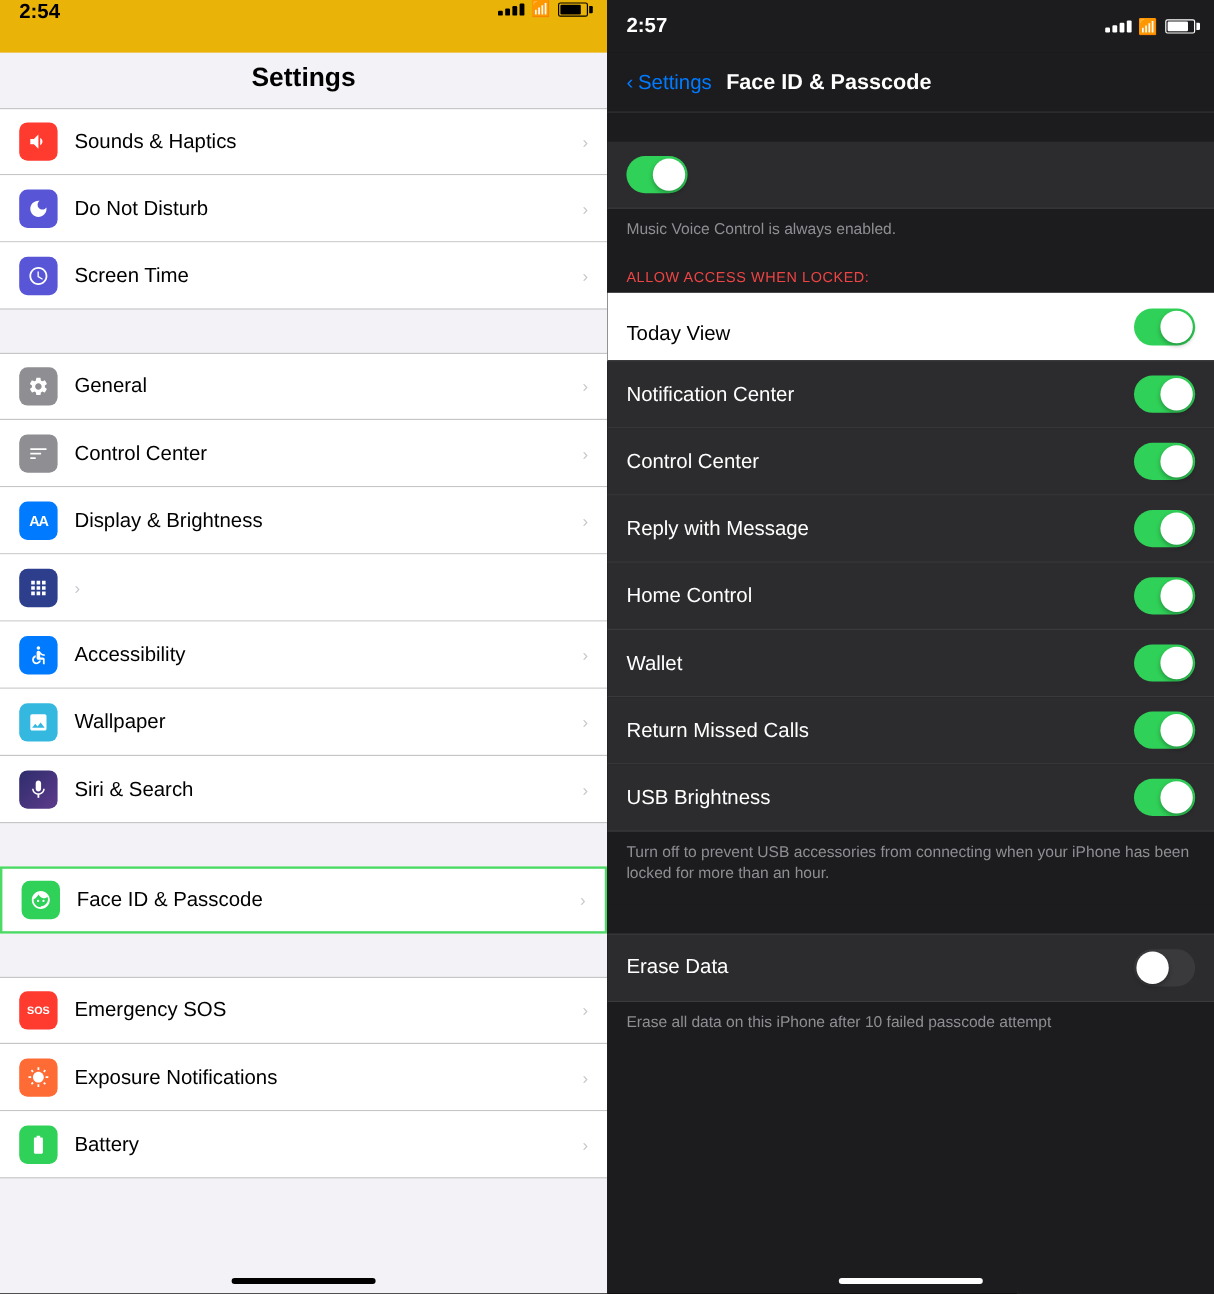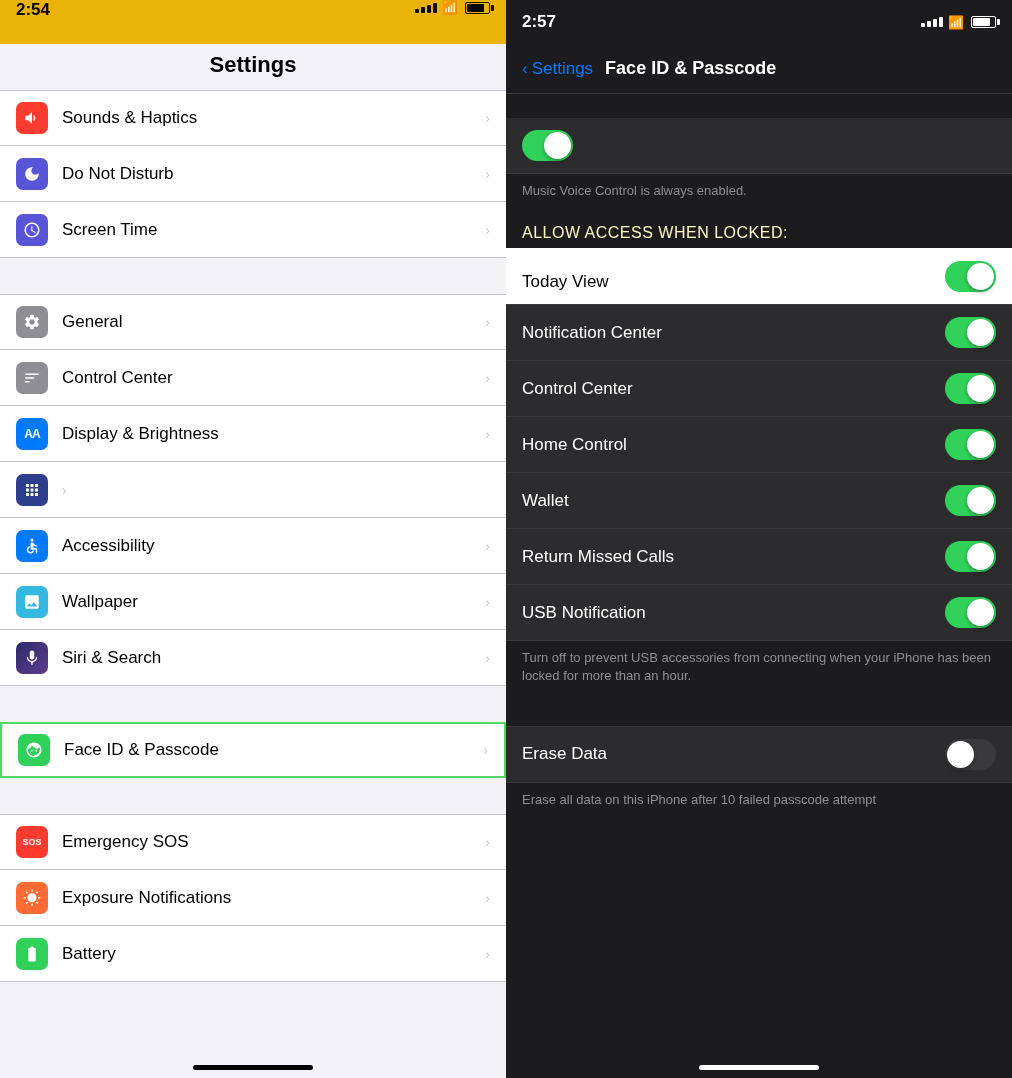--- a/index.html
+++ b/index.html
@@ -212,22 +212,22 @@
     }
 
     .right-item-label {
       font-size: 17px;
       color: #fff;
       flex: 1;
     }
 
     .section-header-right {
       padding: 8px 16px 6px;
-      font-size: 16px;
-      color: #fef9c3;
+      font-size: 12px;
+      color: #ef4444;
       letter-spacing: 0.5px;
       text-transform: uppercase;
     }
 
     .section-footer-right {
       padding: 8px 16px 16px;
       font-size: 13px;
       color: #8e8e93;
       line-height: 1.4;
     }
@@ -593,20 +593,26 @@
       </div>
     </div>
 
     <div class="right-item">
       <span class="right-item-label">Control Center</span>
       <div class="toggle on">
         <div class="toggle-thumb"></div>
       </div>
     </div>
 
+    <div class="right-item">
+      <span class="right-item-label">Reply with Message</span>
+      <div class="toggle on">
+        <div class="toggle-thumb"></div>
+      </div>
+    </div>
 
     <div class="right-item">
       <span class="right-item-label">Home Control</span>
       <div class="toggle on">
         <div class="toggle-thumb"></div>
       </div>
     </div>
 
     <div class="right-item">
       <span class="right-item-label">Wallet</span>
@@ -616,21 +622,21 @@
     </div>
 
     <div class="right-item">
       <span class="right-item-label">Return Missed Calls</span>
       <div class="toggle on">
         <div class="toggle-thumb"></div>
       </div>
     </div>
 
     <div class="right-item">
-      <span class="right-item-label">USB Notification</span>
+      <span class="right-item-label">USB Brightness</span>
       <div class="toggle on">
         <div class="toggle-thumb"></div>
       </div>
     </div>
 
     <div class="section-footer-right">Turn off to prevent USB accessories from connecting when your iPhone has been locked for more than an hour.</div>
 
     <div class="section-divider"></div>
 
     <div class="right-item" style="border-top: 0.5px solid #3a3a3c;">

